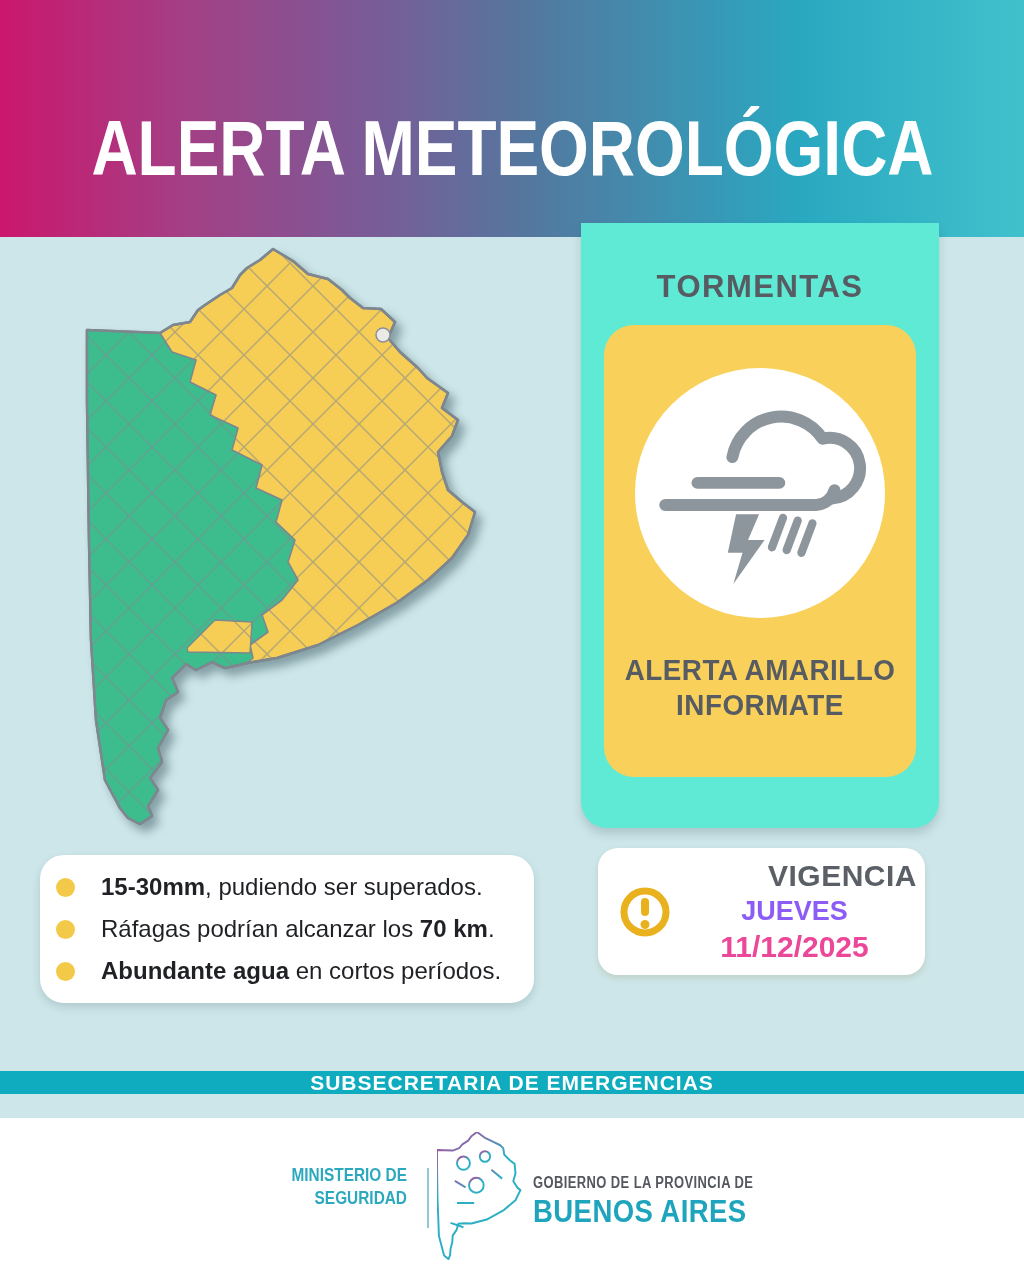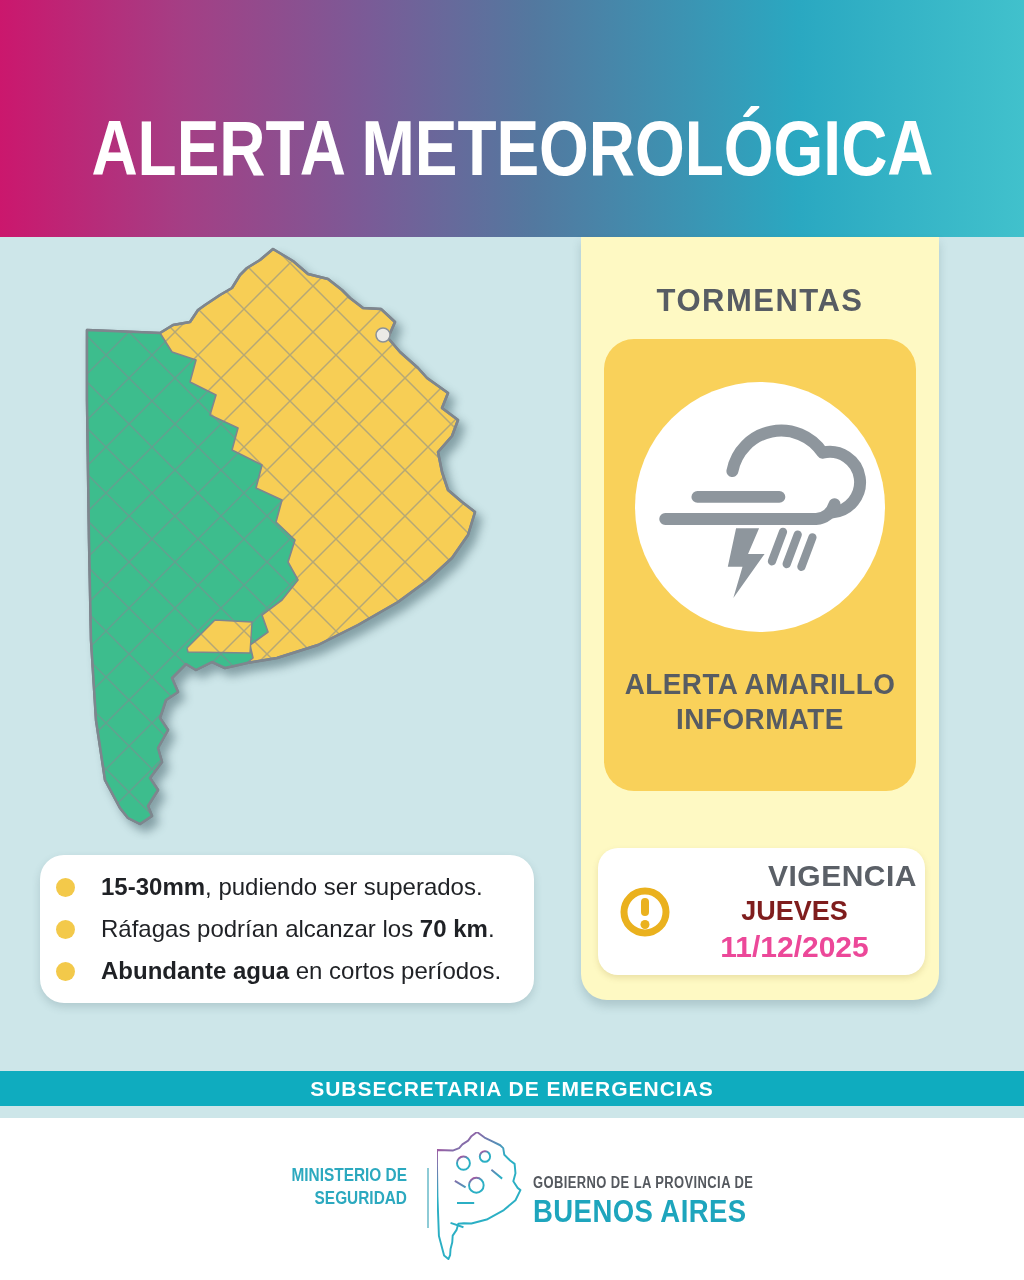--- a/index.html
+++ b/index.html
@@ -17,22 +17,22 @@
     color:#ffffff; font-size:78px; font-weight:800; letter-spacing:0px;
     transform:scaleX(0.82); transform-origin:center; white-space:nowrap; margin-top:60px;
   }
 
   
   .map-wrap { position:absolute; left:60px; top:240px; width:470px; height:600px; }
   .map-shadow { filter:drop-shadow(6px 7px 5px rgba(45,75,85,0.45)); }
 
   
   .alert-panel {
-    position:absolute; left:581px; top:237px; width:358px; height:763px;
-    background:#fef9c3; border-radius:0 0 26px 26px;
+    position:absolute; left:581px; top:223px; width:358px; height:605px;
+    background:#5eead4; border-radius:0 0 26px 26px;
     box-shadow:0 6px 10px rgba(60,90,100,0.22);
   }
   .alert-title {
     position:absolute; top:46px; left:0; width:100%; text-align:center;
     font-size:31px; font-weight:800; color:#575c63; letter-spacing:1.5px;
   }
   .alert-inner {
     position:absolute; left:23px; top:102px; width:312px; height:452px;
     background:#f9d15a; border-radius:30px;
   }
@@ -49,21 +49,21 @@
 
   
   .vigencia {
     position:absolute; left:598px; top:848px; width:327px; height:127px;
     background:#ffffff; border-radius:20px;
     display:flex; align-items:center; padding-left:20px;
     box-shadow:0 3px 6px rgba(120,90,0,0.15);
   }
   .vigencia .text { flex:1; text-align:center; padding-right:8px; }
   .vig-title { font-size:30px; font-weight:800; color:#5b6067; letter-spacing:0.5px;text-align:right; }
-  .vig-day   { font-size:27px; font-weight:700; color:#7f1d1d; margin-top:3px; }
+  .vig-day   { font-size:27px; font-weight:700; color:#8b5cf6; margin-top:3px; }
   .vig-date  { font-size:30px; font-weight:700; color:#ec4899; margin-top:3px; }
 
   
   .details {
     position:absolute; left:40px; top:855px; width:494px; height:148px;
     background:#ffffff; border-radius:24px; padding:11px 10px 0 16px;
     box-shadow:0 4px 8px rgba(60,90,100,0.2);
   }
   .bullet-row { display:flex; align-items:center; height:42px;gap:16px; }
   .dot { width:19px; height:19px; border-radius:50%; background:#f3c94a; margin-right:10px; flex:0 0 auto; }
@@ -74,21 +74,21 @@
   .info-bar {
     position:absolute; left:0; top:1021px; width:1024px; height:43px;
     background:linear-gradient(90deg,#ce1a6e 0%,#8f4b8e 22%,#4886aa 48%,#17a9be 72%,#12acbe 100%);
     display:flex; align-items:center; justify-content:center;
   }
   .info-bar span {
     color:#ffffff; font-size:30px; font-weight:800; white-space:nowrap;
     transform:scaleX(0.92);
   }
   .sub-bar {
-    position:absolute; left:0; top:1071px; width:1024px; height:35px;
+    position:absolute; left:0; top:1071px; width:1024px; height:23px;
     background:#0facbf; display:flex; align-items:center; justify-content:center;
   }
   .sub-bar span { color:#ffffff; font-size:21px; font-weight:800; letter-spacing:1px; }
 
   
   .footer { position:absolute; left:0; top:1118px; width:1024px; height:174px; background:#ffffff; }
   .ministry {
     position:absolute; left:190px; top:46px; width:217px; text-align:right;
     color:#2ca9bf; font-size:17.5px; font-weight:800; line-height:1.32;
     transform:scaleX(0.88); transform-origin:right center;

